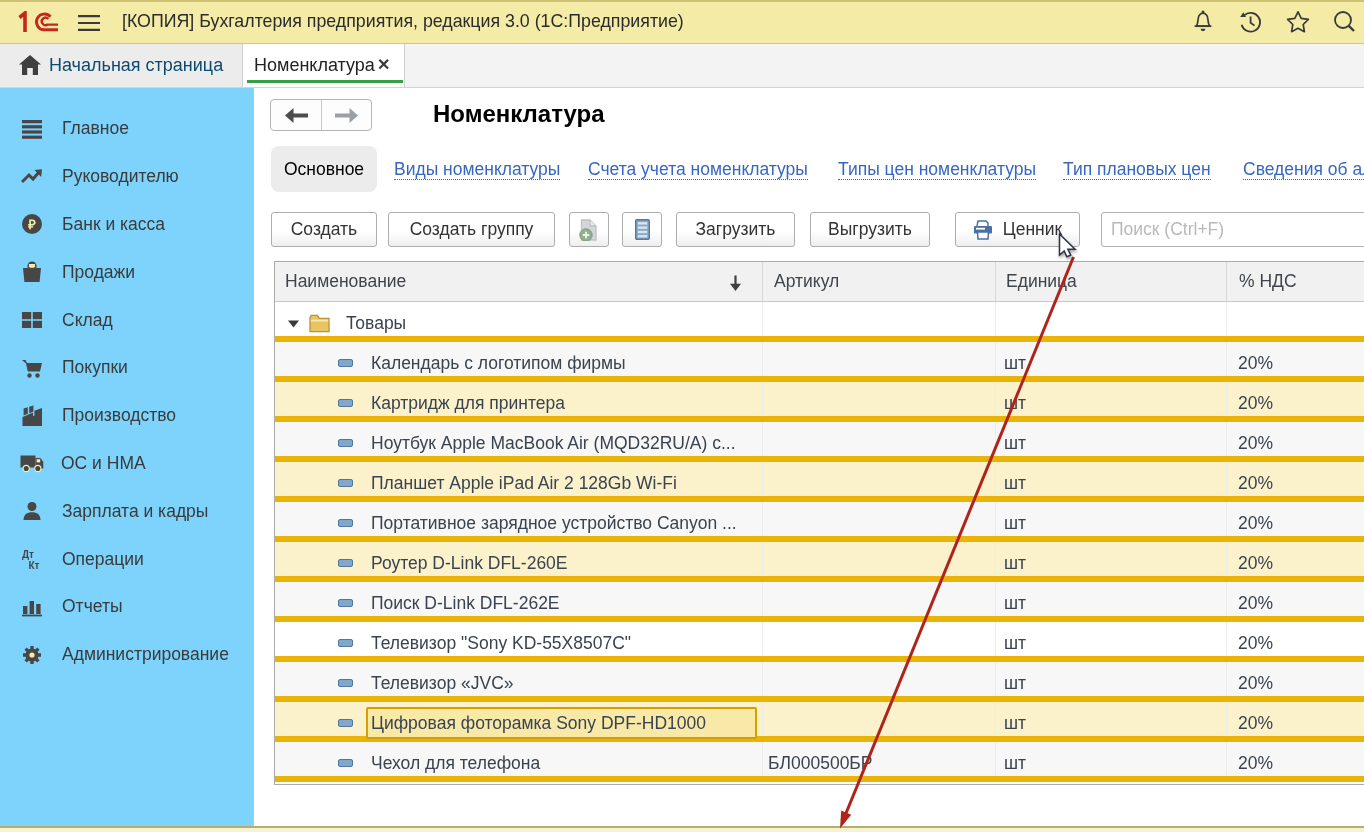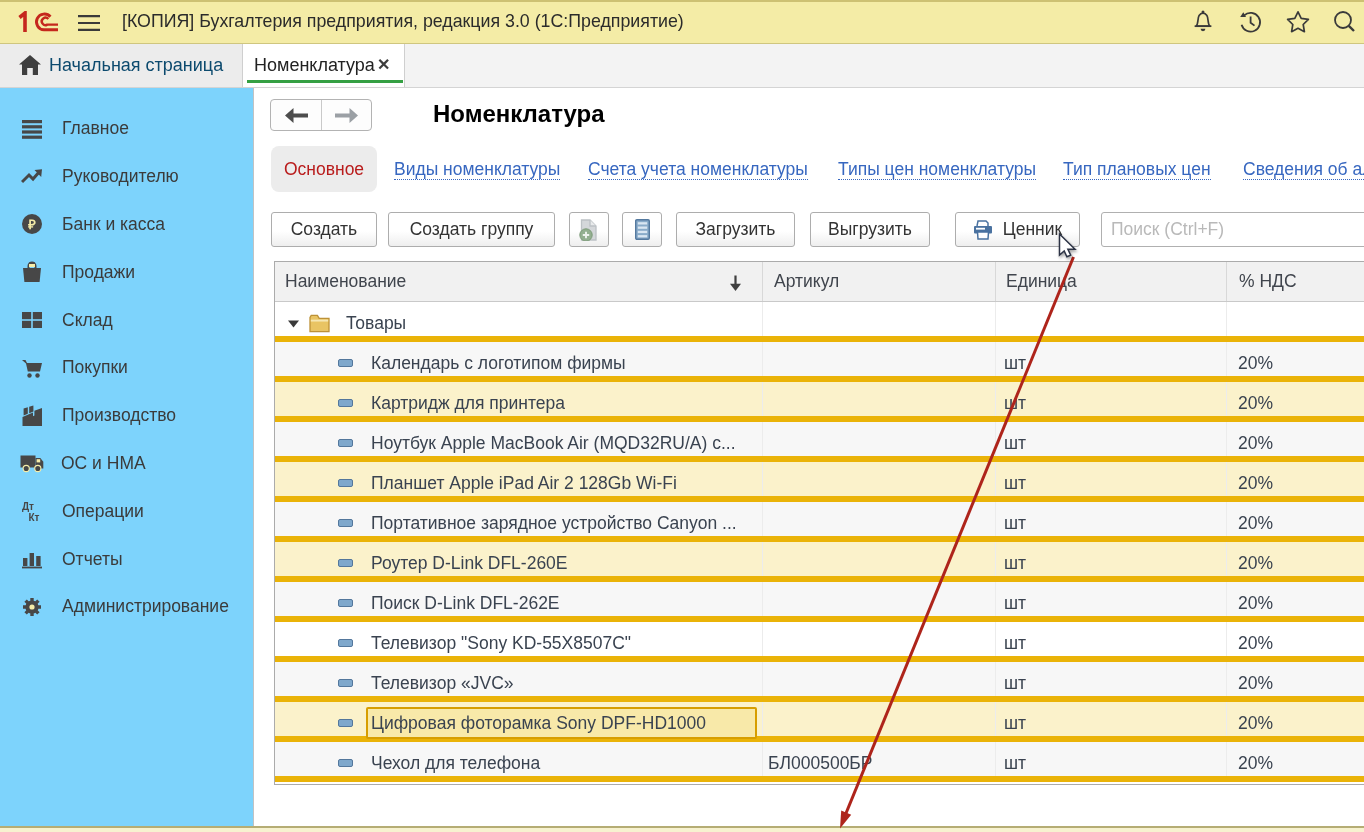--- a/index.html
+++ b/index.html
@@ -29,21 +29,21 @@
   .sitem { height:47.8px; display:flex; align-items:center; }
   .sitem .ic { width:22px; height:22px; margin-left:21px; flex:none; }
   .sitem .lb { margin-left:19px; font-size:17.5px; color:#3b3b3b; }
 
   
   #navbtns { left:270px; top:99px; width:102px; height:32px; background:#fdfdfd;
              border:1px solid #b3b3b3; border-radius:4px; }
   #navbtns .sep { position:absolute; left:50px; top:0; width:1px; height:30px; background:#c9c9c9; }
   #pagetitle { left:433px; top:100px; font-size:24px; font-weight:bold; color:#000; }
   #pill { left:271px; top:146px; width:106px; height:46px; background:#ececec; border-radius:8px;
-          text-align:center; line-height:46px; font-size:17.5px; color:#b91c1c; }
+          text-align:center; line-height:46px; font-size:17.5px; color:#000000; }
   .navlink { position:absolute; top:160px; font-size:17.5px; color:#3767c0;
              border-bottom:1px dotted #3767c0; line-height:19px; white-space:nowrap; }
 
   
   .btn { position:absolute; top:212px; height:35px; border:1px solid #adadad; border-radius:3px;
          background:linear-gradient(#ffffff 55%, #eeeeee); font-size:17.5px; color:#333;
          display:flex; align-items:center; justify-content:center; }
   #search { left:1101px; top:212px; width:270px; height:35px; background:#fff;
             border:1px solid #b0b0b0; border-radius:3px; line-height:33px; padding-left:9px;
             font-size:17.5px; color:#b9b9b9; }
@@ -192,20 +192,27 @@
           <circle cx="6.2" cy="15.5" r="3.1" fill="#474747" stroke="#f5eca8" stroke-width="1.1"></circle>
           <circle cx="6.2" cy="15.5" r="1.2" fill="#474747"></circle>
           <circle cx="17.8" cy="15.5" r="3.1" fill="#474747" stroke="#f5eca8" stroke-width="1.1"></circle>
           <circle cx="17.8" cy="15.5" r="1.2" fill="#474747"></circle>
         </g>
       </svg>
       <span class="lb" style="margin-left:17px">ОС и НМА</span>
     </div>
   <div class="sitem">
       <svg class="ic" viewBox="0 0 22 22">
+        <circle cx="11" cy="6.5" r="4.5" fill="#474747"></circle>
+        <path d="M2.5,20 C2.5,14.5 6,12.2 11,12.2 C16,12.2 19.5,14.5 19.5,20 Z" fill="#474747"></path>
+      </svg>
+      <span class="lb">Зарплата и кадры</span>
+    </div>
+  <div class="sitem">
+      <svg class="ic" viewBox="0 0 22 22">
         <text x="1" y="9.5" font-size="10" font-weight="bold" fill="#474747" font-family="Liberation Sans">Дт</text>
         <text x="7.5" y="20.5" font-size="10" font-weight="bold" fill="#474747" font-family="Liberation Sans">Кт</text>
       </svg>
       <span class="lb">Операции</span>
     </div>
   <div class="sitem">
       <svg class="ic" viewBox="0 0 22 22">
         <g fill="#474747">
           <rect x="2" y="10" width="4.4" height="8"></rect>
           <rect x="8.6" y="5" width="4.4" height="13"></rect>

